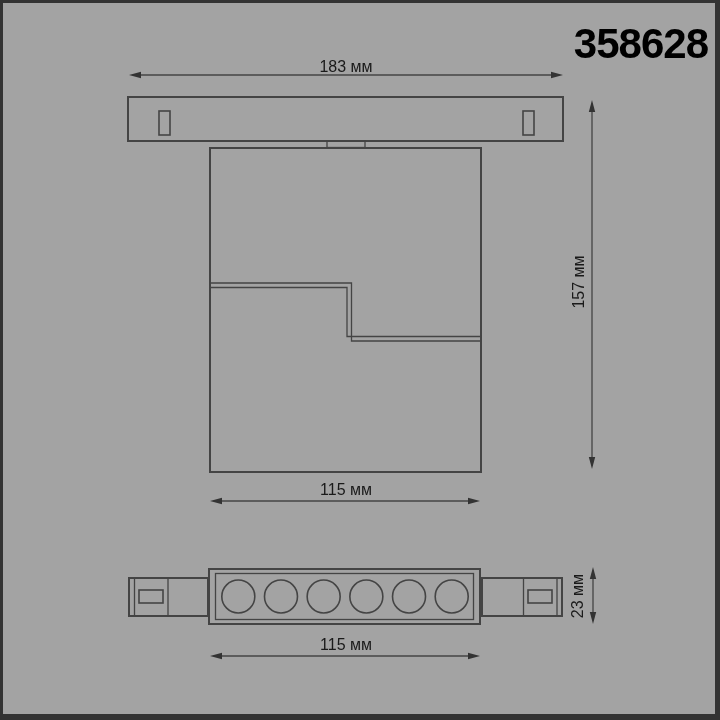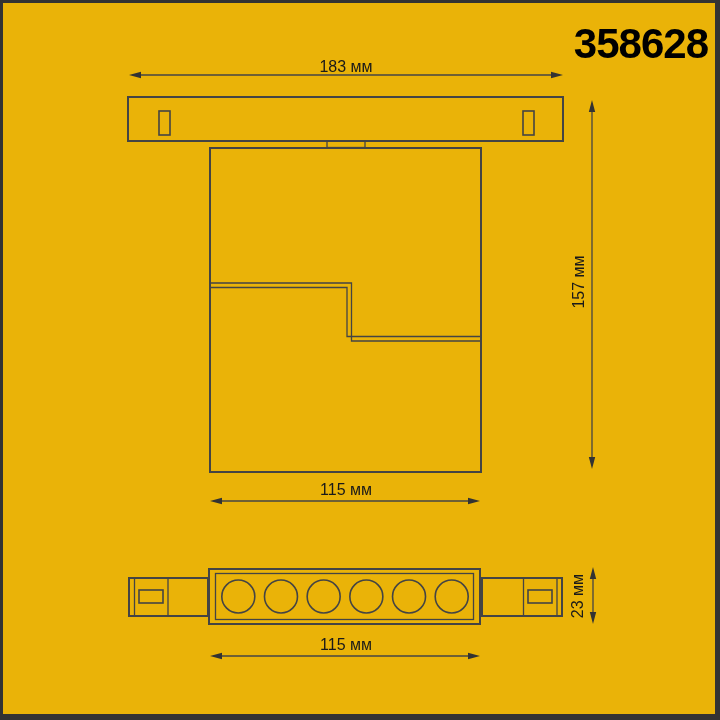--- a/index.html
+++ b/index.html
@@ -1,20 +1,20 @@
 <!DOCTYPE html>
 <html><head>
 <meta charset="utf-8">
 <style>
   html,body{margin:0;padding:0;background:#ffffff;}
   .frame{
     position:relative;
     width:720px;height:720px;
     box-sizing:border-box;
-    background:#eab308;
+    background:#a3a3a3;
     border:solid #333333;
     border-width:3px 5px 6px 3px;
     overflow:hidden;
     font-family:"Liberation Sans", sans-serif;
   }
   .frame svg{position:absolute;left:-3px;top:-3px;display:block;}
   .lines{stroke:#444444;fill:none;}
   .thin{stroke-width:1.3;}
   .mid{stroke-width:1.6;}
   .thick{stroke-width:2;}

